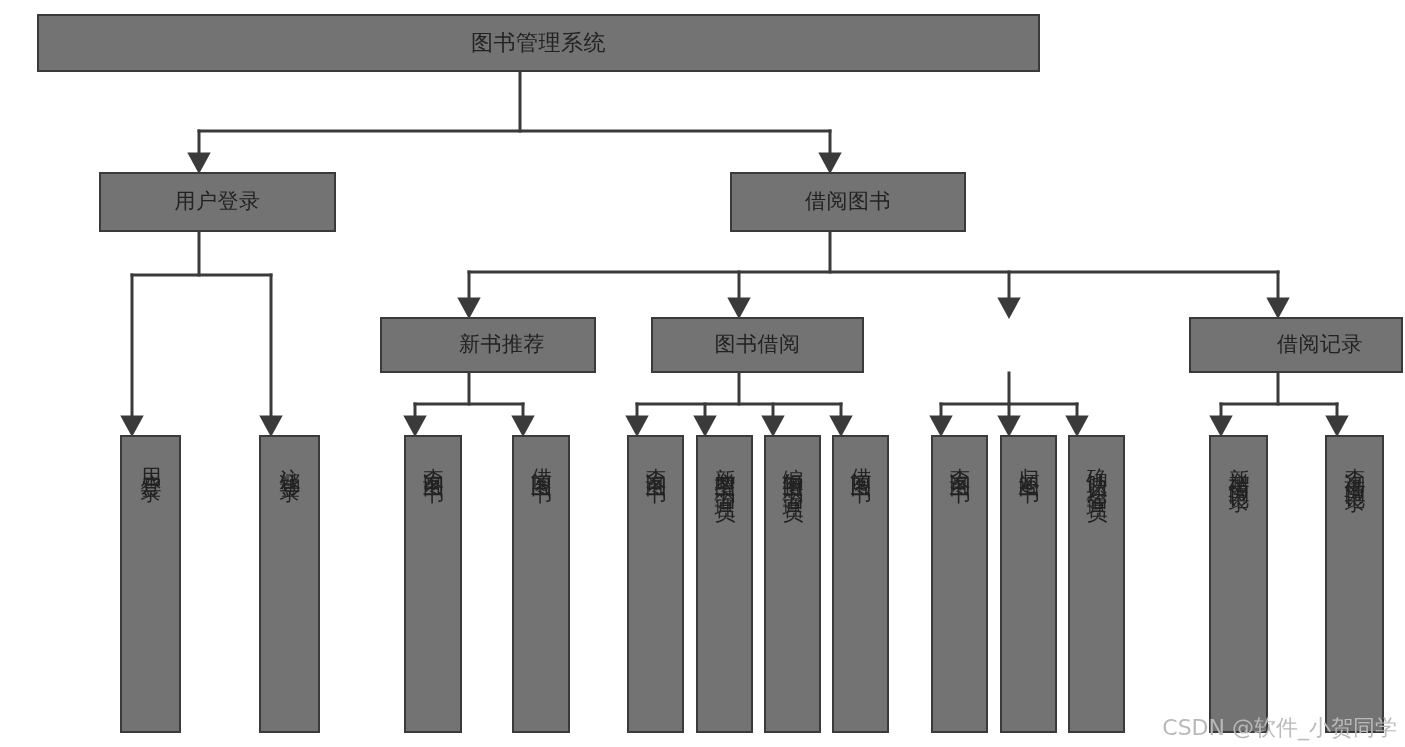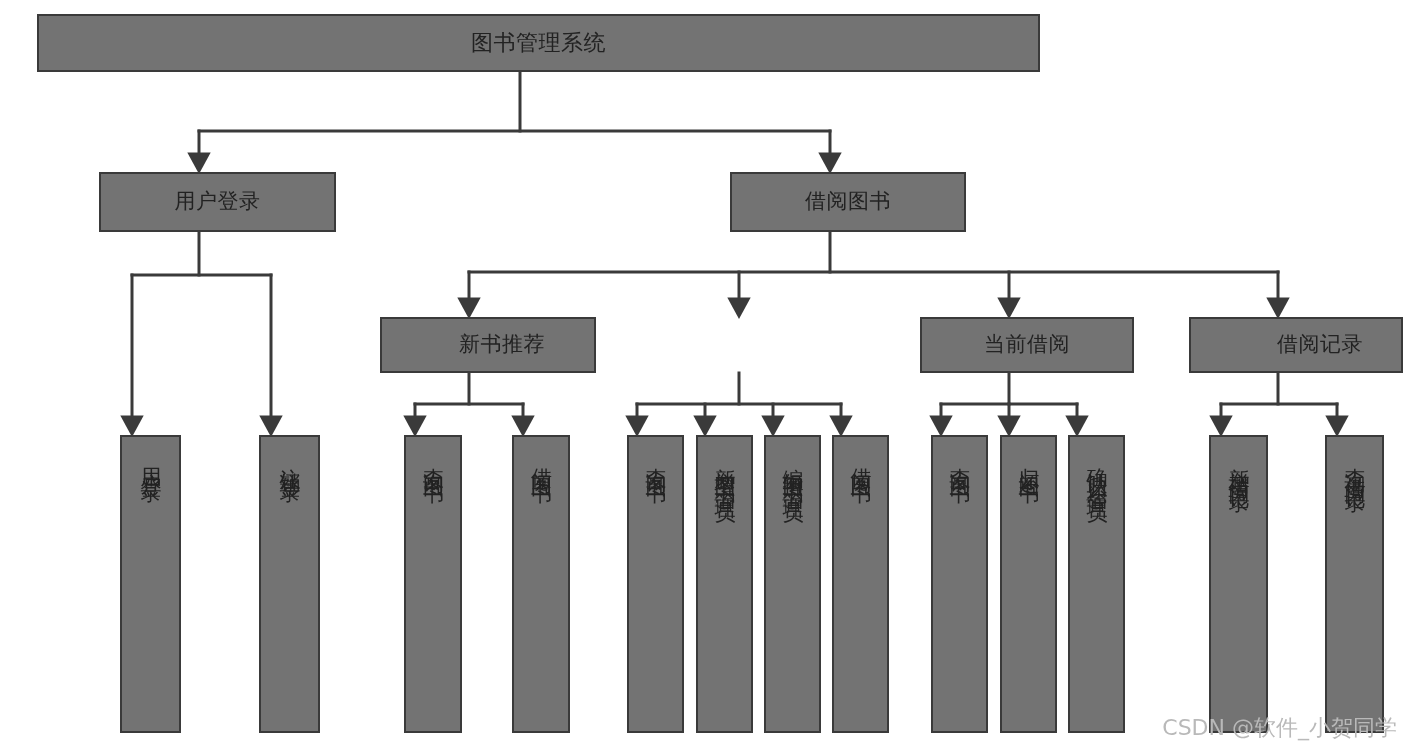--- a/index.html
+++ b/index.html
@@ -141,24 +141,24 @@
   </div>
 
   <div class="node horiz" style="left:712px; top:172px; width:236px; height:60px;">
     <span class="label">借阅图书</span>
   </div>
 
   <div class="node horiz" style="left:362px; top:317px; width:216px; height:56px;padding-left:28px;">
     <span class="label">新书推荐</span>
   </div>
 
-
-  <div class="node horiz" style="left:902px; top:317px; width:214px; height:56px;">
-    <span class="label">当前借阅</span>
-  </div>
+  <div class="node horiz" style="left:633px; top:317px; width:213px; height:56px;">
+    <span class="label">图书借阅</span>
+  </div>
+
 
   <div class="node horiz" style="left:1171px; top:317px; width:214px; height:56px;padding-left:48px;">
     <span class="label">借阅记录</span>
   </div>
 
   <div class="node vert" style="left:102px; top:435px; width:61px; height:298px;">
     <span class="label">用户登录</span>
   </div>
 
   <div class="node vert" style="left:241px; top:435px; width:61px; height:298px;">

